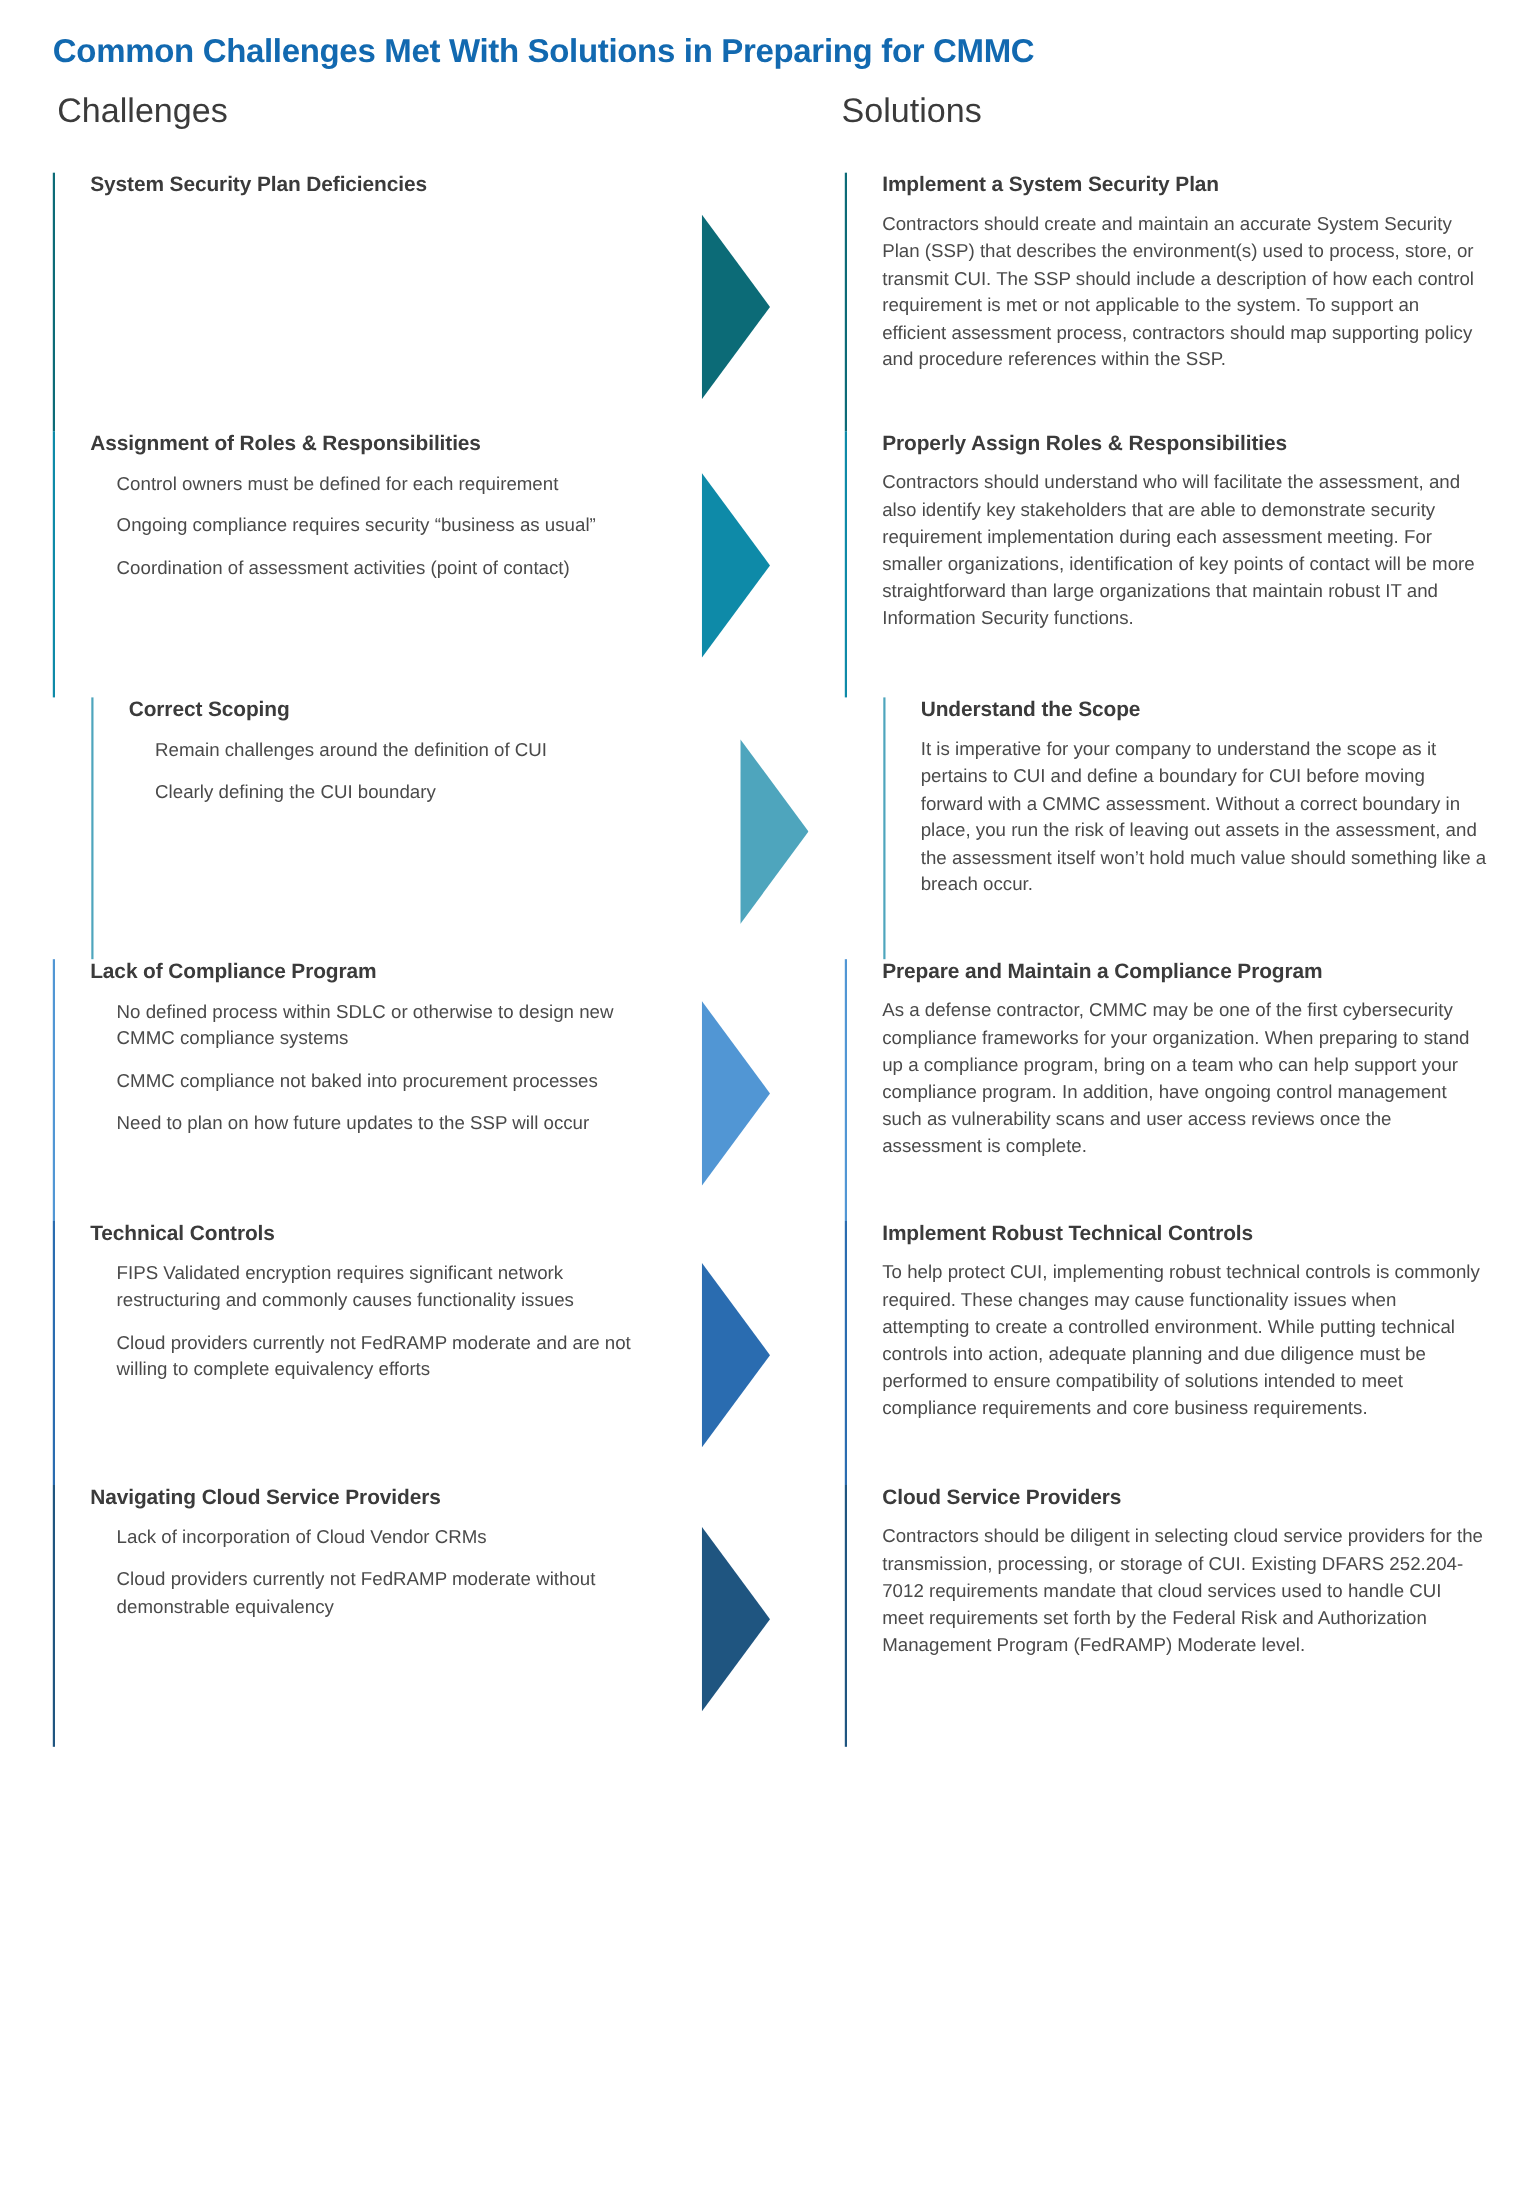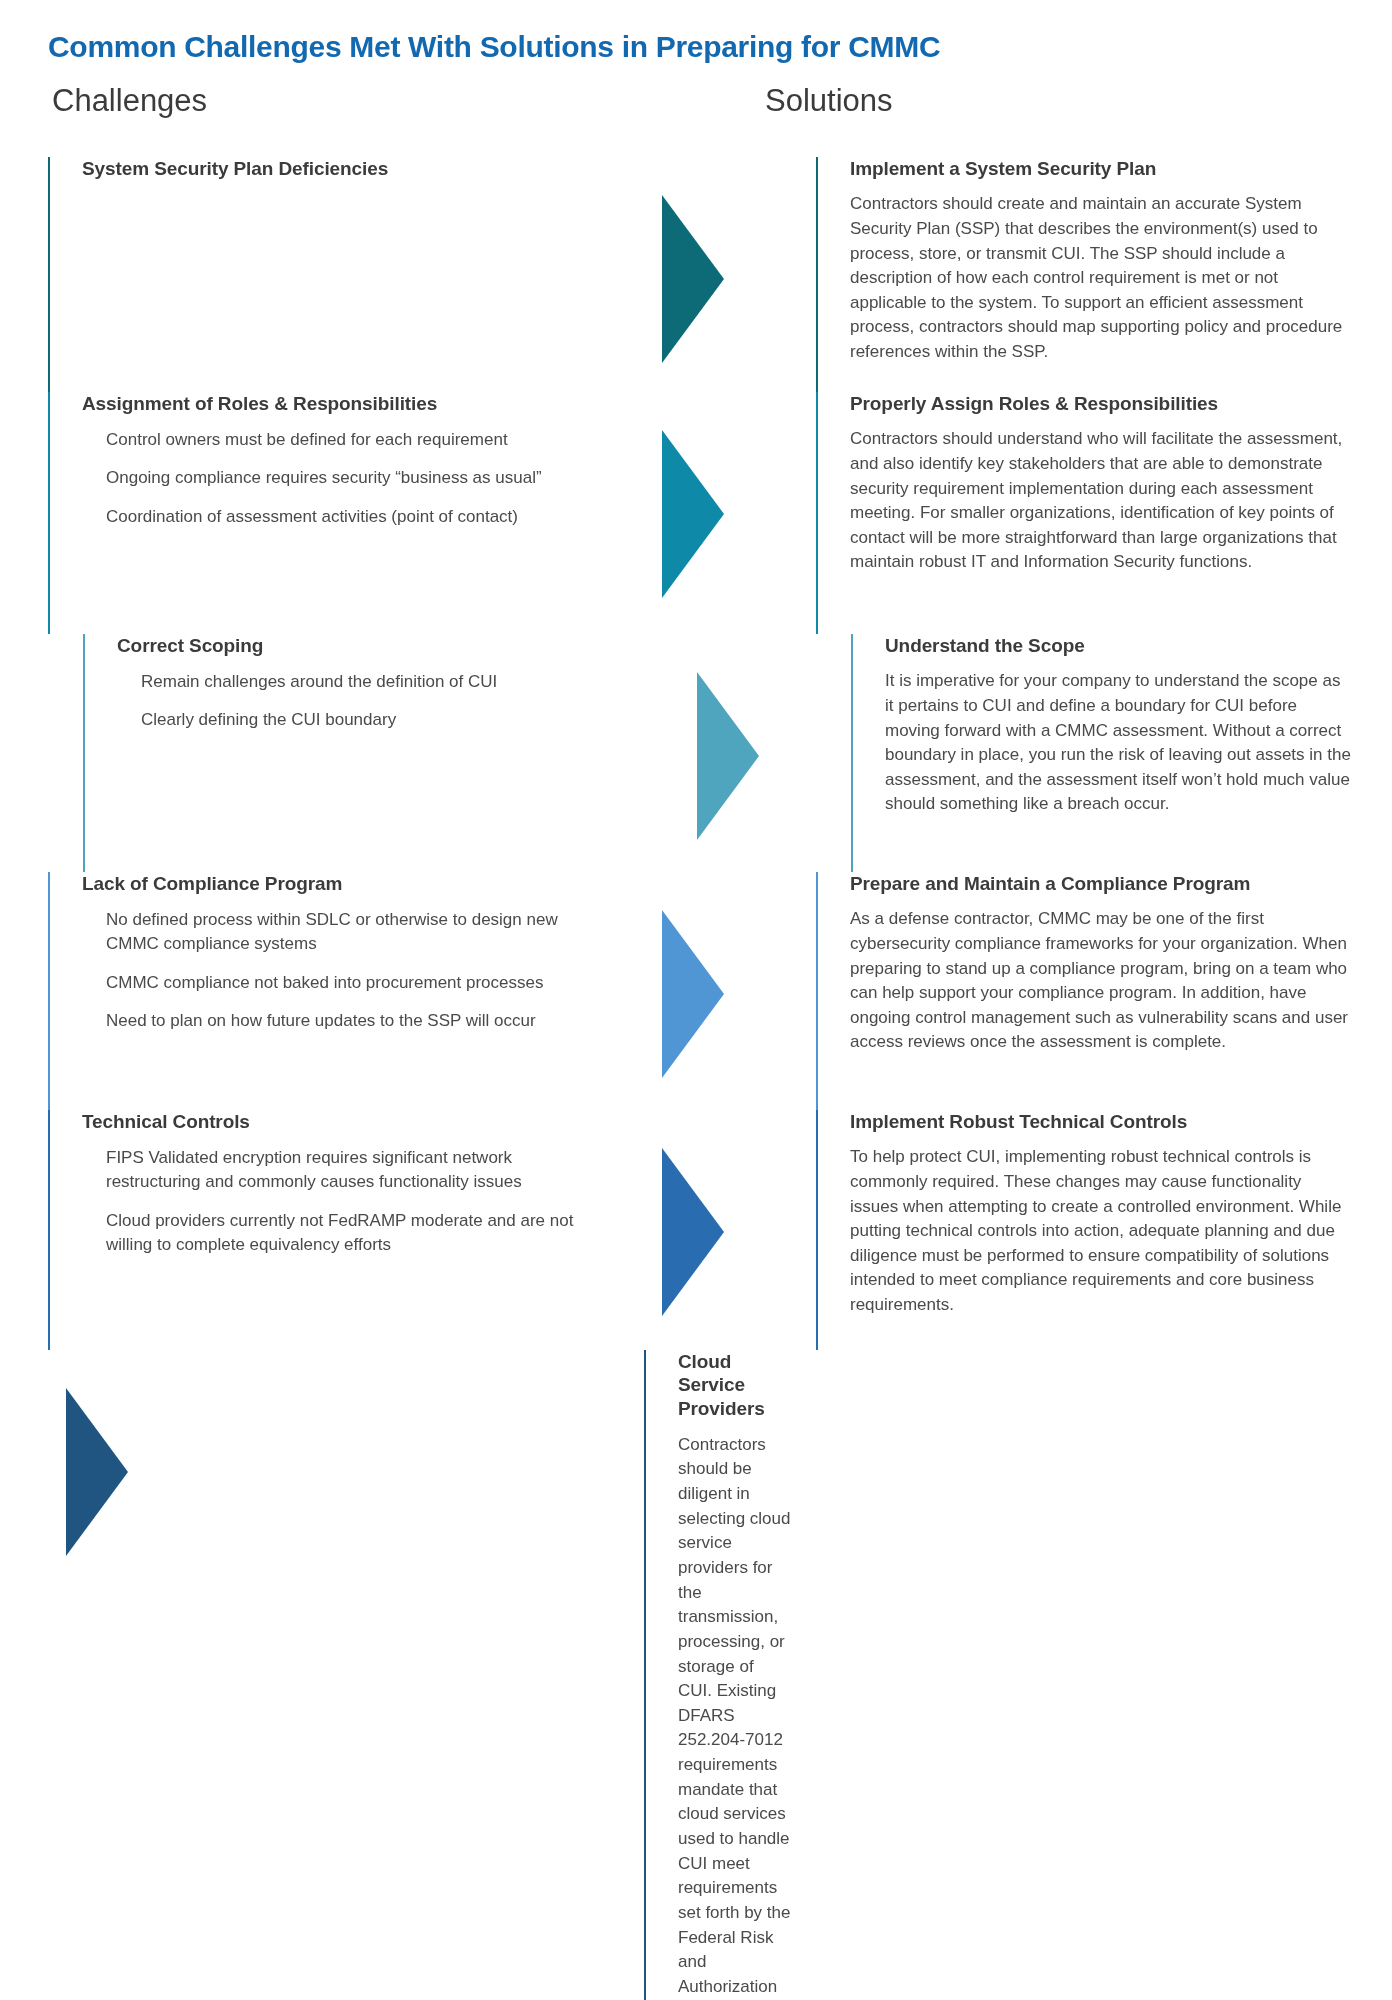--- a/index.html
+++ b/index.html
@@ -46,21 +46,20 @@
   .rows {
     position: relative;
     margin-top: 24px;
   }
 
   .row {
     position: relative;
     display: grid;
     grid-template-columns: 572px 148px 1fr;
     margin-bottom: 0;
-    gap: 24px;
   }
 
   
   .challenge {
     position: relative;
     padding-left: 34px;
   }
   .rule {
     position: absolute;
     left: 0;
@@ -221,20 +220,28 @@
             <polygon points="0,0 62,84 0,168" fill="#2a6cb0"></polygon>
           </svg>
         </div>
         <div class="solution">
           <div class="rule" style="background: rgb(42, 108, 176);"></div>
           <div class="s-title">Implement Robust Technical Controls</div>
           <div class="s-body">To help protect CUI, implementing robust technical controls is commonly required. These changes may cause functionality issues when attempting to create a controlled environment. While putting technical controls into action, adequate planning and due diligence must be performed to ensure compatibility of solutions intended to meet compliance requirements and core business requirements.</div>
         </div>
       </div>
       <div class="row" style="min-height: 238px;">
+        <div class="challenge">
+          <div class="rule" style="background: rgb(31, 85, 128);"></div>
+          <div class="c-title">Navigating Cloud Service Providers</div>
+          <ul class="c-list">
+            <li>Lack of incorporation of Cloud Vendor CRMs</li>
+            <li>Cloud providers currently not FedRAMP moderate without demonstrable equivalency</li>
+          </ul>
+        </div>
         <div class="arrow-cell">
           <svg class="arrow" width="62" height="168" viewBox="0 0 62 168">
             <polygon points="0,0 62,84 0,168" fill="#1f5580"></polygon>
           </svg>
         </div>
         <div class="solution">
           <div class="rule" style="background: rgb(31, 85, 128);"></div>
           <div class="s-title">Cloud Service Providers</div>
           <div class="s-body">Contractors should be diligent in selecting cloud service providers for the transmission, processing, or storage of CUI. Existing DFARS 252.204-7012 requirements mandate that cloud services used to handle CUI meet requirements set forth by the Federal Risk and Authorization Management Program (FedRAMP) Moderate level.</div>
         </div>

